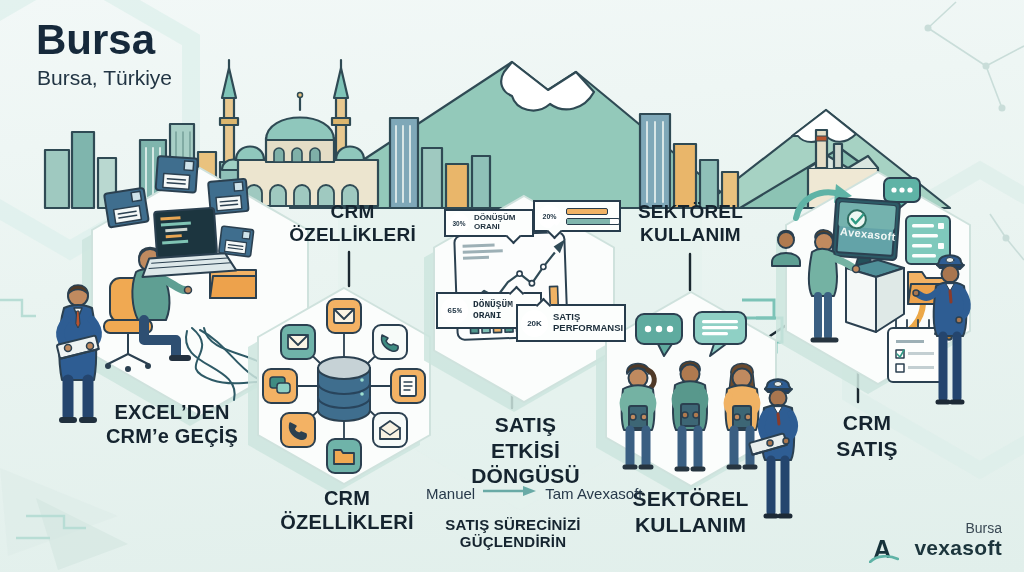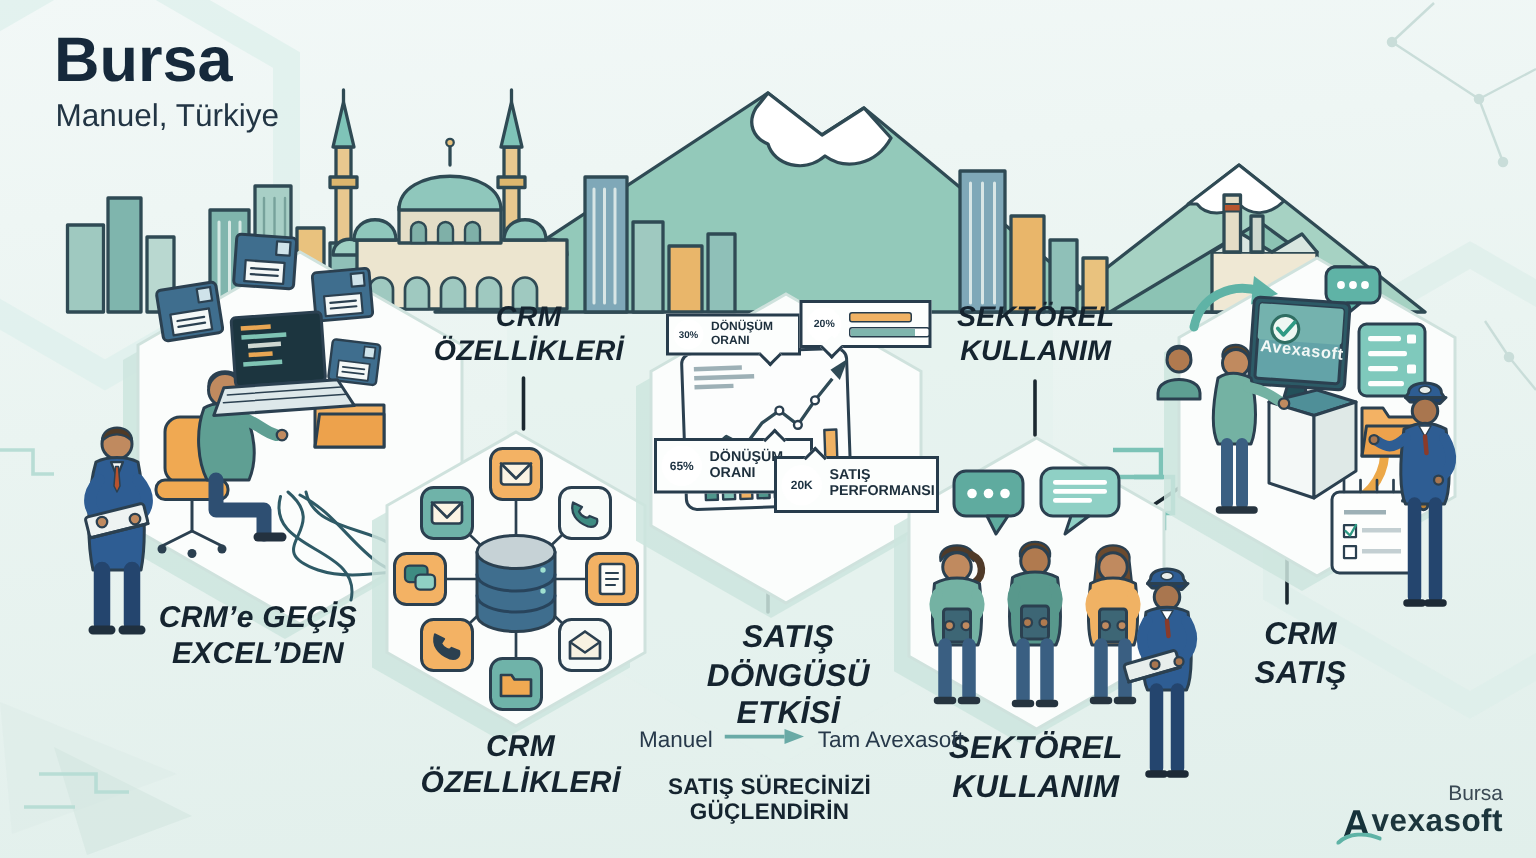--- a/index.html
+++ b/index.html
@@ -8,21 +8,21 @@
        font-family:"Liberation Sans",sans-serif;}
   .fig svg{display:block;}
   .abs{position:absolute;}
   .hex{position:absolute;}
   .hex .hexbg{position:absolute;left:-14px;top:-4px;}
   .hex .illus{position:absolute;left:0;top:0;overflow:visible;}
   .hex-back{fill:#cde5de;opacity:.85;}
   .hex-front{fill:#fbfdfc;stroke:#cfe2dd;stroke-width:2;}
   .big-label{position:absolute;font-weight:800;color:#15242f;text-align:center;
              line-height:1.22;letter-spacing:.2px;z-index:14;}
-  .big-label span{display:block;font-style:italic;}
+  .big-label span{display:block;}
   .callout{position:absolute;background:#fcfefd;border:2px solid #273c4c;border-radius:0;
            display:flex;align-items:center;gap:5px;padding:2px 6px 2px 3px;
            box-sizing:border-box;z-index:12;}
   .ring{border-radius:50%;display:inline-flex;align-items:center;justify-content:center;
         font-weight:800;color:#1d3242;background:#fff;flex:none;}
   .co-text{display:flex;flex-direction:column;font-weight:800;color:#1d2f3c;line-height:1.12;}
   .tail{position:absolute;width:9px;height:9px;background:#fcfefd;
         border-right:2px solid #273c4c;border-bottom:2px solid #273c4c;}
   .bars{display:flex;flex-direction:column;gap:3px;}
   .bar{height:7px;border:1.5px solid #273c4c;border-radius:2px;box-sizing:border-box;}
@@ -31,21 +31,21 @@
   .bar-b .fill{position:absolute;left:0;top:0;bottom:0;width:82%;background:#7fb5ad;}
   .scale-row{position:absolute;display:flex;align-items:flex-start;gap:8px;z-index:14;
              color:#27394a;font-size:15px;}
   .tagline{position:absolute;font-weight:700;color:#15242f;font-size:15px;
            letter-spacing:.2px;text-align:center;z-index:14;}
   .brand{position:absolute;right:22px;bottom:12px;display:flex;flex-direction:column;
          align-items:flex-end;z-index:14;}
   .brand .loc{font-size:14px;color:#3a4954;}
   .brand-row{display:flex;align-items:flex-end;gap:1px;position:relative;}
   .brand .mark{font-weight:800;font-size:25px;color:#16323a;line-height:.9;position:relative;}
-  .brand .rest{font-weight:600;font-size:21px;color:#1c353c;letter-spacing:.3px;}
+  .brand .rest{font-weight:600;font-size:21px;color:#1c353c;letter-spacing:.3px;margin-left:22px;}
   .screen-label{position:absolute;color:#f2f8f6;font-size:11px;font-weight:700;
                 letter-spacing:.4px;transform:rotate(6deg);text-align:center;z-index:6;}
   .hdr-title{position:absolute;left:36px;top:16px;font-size:42px;font-weight:800;
              color:#16293b;z-index:14;}
   .hdr-sub{position:absolute;left:37px;top:66px;font-size:21px;color:#223544;z-index:14;}
 </style>
 </head>
 <body>
 
 <div class="fig">
@@ -571,21 +571,21 @@
     <span class="ring" style="border-color:#b77f35;width:23px;height:23px;font-size:7px;">20%</span>
     <span class="bars">
       <span class="bar bar-a"></span>
       <span class="bar bar-b">
           <span class="fill"></span>
         </span>
     </span>
     <span class="tail" style="left:14px;bottom:-6.5px;transform:rotate(45deg);"></span>
   </div>
 
-  <div class="callout" style="left:436px;top:292px;width:106px;height:37px;">
+  <div class="callout" style="left:436px;top:292px;width:106px;height:37px;font-family:Liberation Mono, monospace;">
     <span class="ring" style="border-color:#35606b;width:27px;height:27px;font-size:8px;">65%</span>
     <span class="co-text" style="font-size:9.5px;">
       <span>DÖNÜŞÜM</span>
       <span>ORANI</span>
     </span>
     <span class="tail" style="right:18px;top:-6.5px;transform:rotate(225deg);"></span>
   </div>
 
   <div class="callout" style="left:516px;top:304px;width:110px;height:38px;">
     <span class="ring" style="border-color:#b77f35;width:27px;height:27px;font-size:8px;">20K</span>
@@ -598,31 +598,31 @@
 
   <div class="big-label" style="left:270px;top:200px;width:165px;font-size:19px;">
     <span>CRM</span>
     <span>ÖZELLİKLERİ</span>
   </div>
   <div class="big-label" style="left:608px;top:200px;width:165px;font-size:19px;">
     <span>SEKTÖREL</span>
     <span>KULLANIM</span>
   </div>
   <div class="big-label" style="left:86px;top:400px;width:172px;font-size:20px;">
+    <span>EXCEL’DEN</span>
     <span>CRM’e GEÇİŞ</span>
-    <span>EXCEL’DEN</span>
   </div>
   <div class="big-label" style="left:262px;top:486px;width:170px;font-size:20px;">
     <span>CRM</span>
     <span>ÖZELLİKLERİ</span>
   </div>
   <div class="big-label" style="left:448px;top:412px;width:155px;font-size:21px;">
     <span>SATIŞ</span>
+    <span>ETKİSİ</span>
     <span>DÖNGÜSÜ</span>
-    <span>ETKİSİ</span>
   </div>
   <div class="big-label" style="left:608px;top:486px;width:165px;font-size:21px;">
     <span>SEKTÖREL</span>
     <span>KULLANIM</span>
   </div>
   <div class="big-label" style="left:792px;top:410px;width:150px;font-size:21px;">
     <span>CRM</span>
     <span>SATIŞ</span>
   </div>
 
@@ -641,15 +641,15 @@
     <span class="brand-row">
       <span class="mark">A</span>
       <svg width="30" height="8" viewBox="0 0 30 8" style="position:absolute;left:-4px;bottom:-3px;">
         <path d="M1 7 C8 0 20 0 29 4" fill="none" stroke="#5fb3a6" stroke-width="2.6" stroke-linecap="round"></path>
       </svg>
       <span class="rest">vexasoft</span>
     </span>
   </div>
 
   <div class="hdr-title">Bursa</div>
-  <div class="hdr-sub">Manuel, Türkiye</div>
+  <div class="hdr-sub">Bursa, Türkiye</div>
 
 </div>
 
 </body></html>

